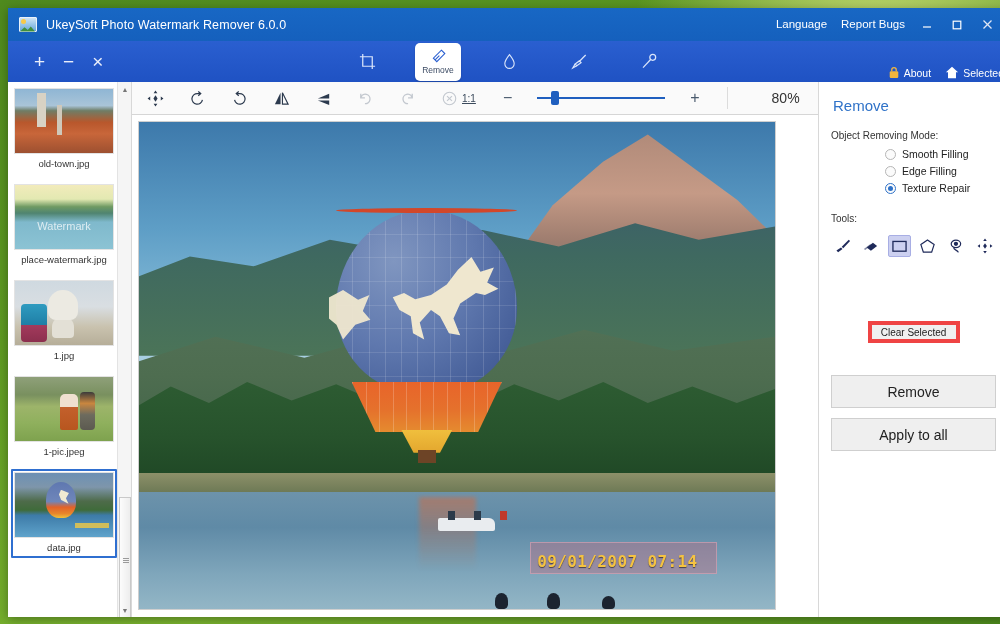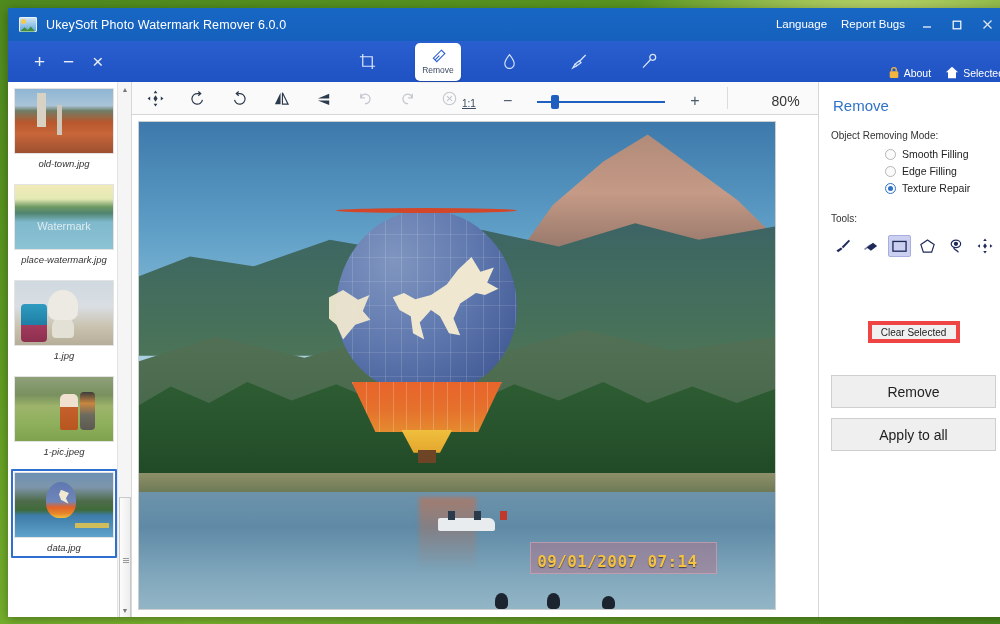--- a/index.html
+++ b/index.html
@@ -113,21 +113,21 @@
     border: 2px solid transparent; border-radius: 1px;
     padding: 1px;
   }
   .thumb-item.selected { border-color: #2f6fd0; }
   .thumb-img {
     width: 100%; height: 66px; border: 1px solid #e3e3e3; position: relative; overflow: hidden;
     background:#ccc;
   }
   .thumb-name {
     font-size: 9.5px; color: #333; text-align: center; padding: 4px 0 2px 0;
-    white-space: nowrap; overflow: hidden; text-overflow: ellipsis; font-style: italic;
+    white-space: nowrap; overflow: hidden; text-overflow: ellipsis;
   }
   
   .t-oldtown { background:
       linear-gradient(to bottom,#8fb6d4 0%,#a9c4d8 26%,#6f7d66 34%,#b8572c 52%,#c8663a 70%,#9d5030 100%); }
   .t-oldtown:after{ content:""; position:absolute; left:22%; top:6%; width:9px; height:34px;
       background:#d8d2c4; box-shadow: 18px 10px 0 -2px #cfc8ba; }
   .t-water { background:
       linear-gradient(to bottom,#f2ebbb 0%,#e3e9b2 22%,#6f9a63 34%,#4f8470 44%,#7fb9cc 58%,#8cc3d4 100%); }
   .t-water:after{ content:"Watermark"; position:absolute; left:0; right:0; top:54%;
       text-align:center; font-size:11px; color:rgba(255,255,255,.72); font-family:"Liberation Sans",sans-serif;}
@@ -173,21 +173,21 @@
 
   
   .center { flex: 1; min-width:0; display:flex; flex-direction:column; background:#ffffff; }
   .canvas-toolbar {
     height: 33px; background:#fafafa; border-bottom:1px solid #d6d6d6;
     display:flex; align-items:center; flex:none;
   }
   .ct-icons { display:flex; align-items:center; padding-left:12px; gap:20px; }
   .ct-btn { width:22px; height:22px; display:flex; align-items:center; justify-content:center; cursor:default; color:#2c3a4e; }
   .ct-btn.disabled { color:#c3c8cf; }
-  .ct-zoom { display:flex; align-items:flex-end; gap:25px; margin-left:auto; padding-right:6px; }
+  .ct-zoom { display:flex; align-items:center; gap:25px; margin-left:auto; padding-right:6px; }
   .ct-11 { font-size:10px; color:#3b4a5c; text-decoration:underline; cursor:default; padding:0 2px;}
   .ct-minus,.ct-plus{ font-size:16px; color:#4a5a6d; cursor:default; line-height:1; font-weight:300;}
   .slider { width:128px; height:14px; position:relative; cursor:default;}
   .slider .track { position:absolute; left:0; right:0; top:6px; height:2px; background:#1f5fbf; }
   .slider .knob { position:absolute; left:14px; top:0; width:8px; height:14px; background:#1f5fbf; border-radius:2px; }
   .ct-sep { width:1px; height:22px; background:#dcdcdc; margin:0 2px; }
   .ct-pct { width:62px; text-align:center; font-size:14px; color:#333; }
 
   .canvas-wrap {
     flex:1; min-height:0; background:#ffffff; position:relative; overflow:hidden;

